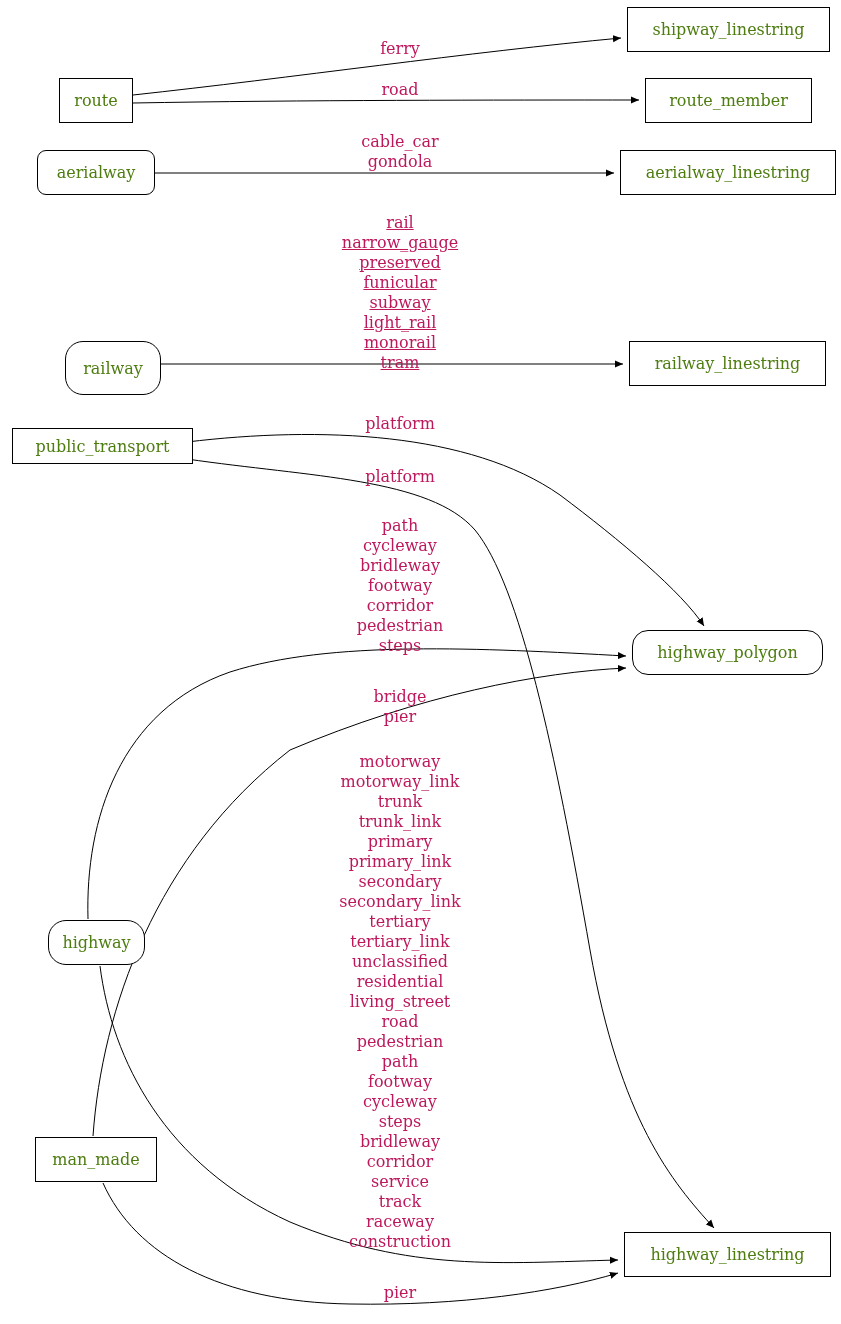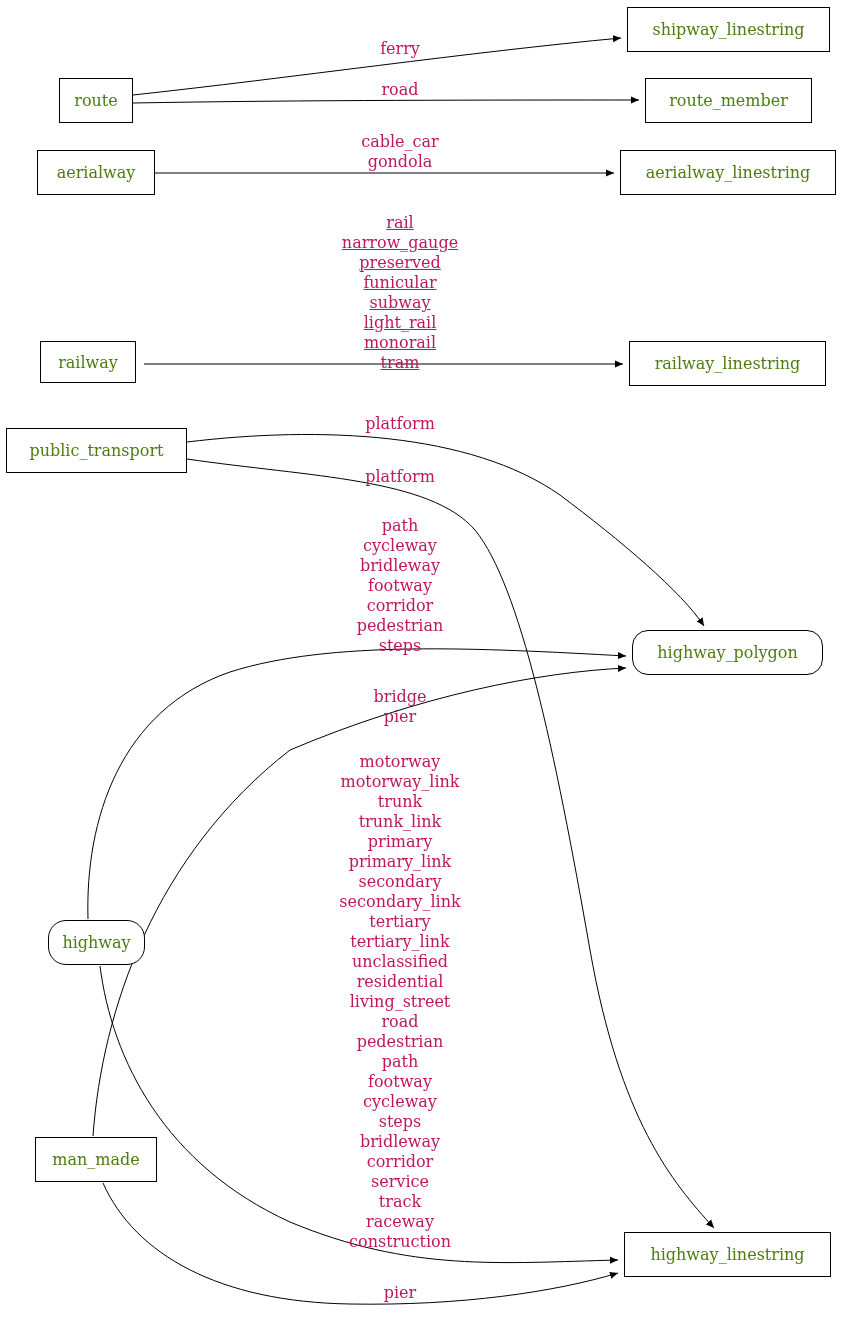--- a/index.html
+++ b/index.html
@@ -64,23 +64,23 @@
       <path d="M 187,442 C 320,426 470,432 560,495 C 620,540 682,592 704,626" marker-end="url(#arrow)"></path>
       <path d="M 187,459 C 310,477 430,478 475,530 C 520,585 555,750 590,950 C 620,1120 672,1182 714,1228" marker-end="url(#arrow)"></path>
       <path d="M 88,919 C 85,820 120,710 230,672 C 330,640 480,648 626,656" marker-end="url(#arrow)"></path>
       <path d="M 93,1136 C 102,1010 155,855 290,750 C 420,695 540,672 626,668" marker-end="url(#arrow)"></path>
       <path d="M 100,966 C 112,1060 165,1165 290,1222 C 410,1272 500,1263 618,1260" marker-end="url(#arrow)"></path>
       <path d="M 103,1183 C 135,1255 220,1302 350,1304 C 460,1306 555,1292 618,1273" marker-end="url(#arrow)"></path>
     </g>
   </svg>
 
   <div class="node" style="left:59px;  top:78px;   width:74px;  height:45px;">route</div>
-  <div class="node" style="left:37px;  top:150px;  width:118px; height:45px;">aerialway</div>
-  <div class="node" style="left:40px;  top:341px;  width:96px;  height:42px;">railway</div>
-  <div class="node" style="left:6px;   top:428px;  width:181px; height:45px;">public_transport</div>
+  <div class="node" style="left:37px;  top:150px;  width:118px; height:45px;border-radius:9px;">aerialway</div>
+  <div class="node" style="left:65px;  top:341px;  width:96px;  height:54px;border-radius:18px;">railway</div>
+  <div class="node" style="left:12px;   top:428px;  width:181px; height:36px;">public_transport</div>
   <div class="node" style="left:48px;  top:920px;  width:97px;  height:45px;border-radius:18px;">highway</div>
   <div class="node" style="left:35px;  top:1137px; width:122px; height:45px;">man_made</div>
 
   <div class="node" style="left:627px; top:7px;    width:203px; height:45px;">shipway_linestring</div>
   <div class="node" style="left:645px; top:78px;   width:167px; height:45px;">route_member</div>
   <div class="node" style="left:620px; top:150px;  width:216px; height:45px;">aerialway_linestring</div>
   <div class="node" style="left:629px; top:341px;  width:197px; height:45px;">railway_linestring</div>
   <div class="node" style="left:632px; top:630px;  width:191px; height:45px;border-radius:16px;">highway_polygon</div>
   <div class="node" style="left:624px; top:1232px; width:207px; height:45px;">highway_linestring</div>
 

